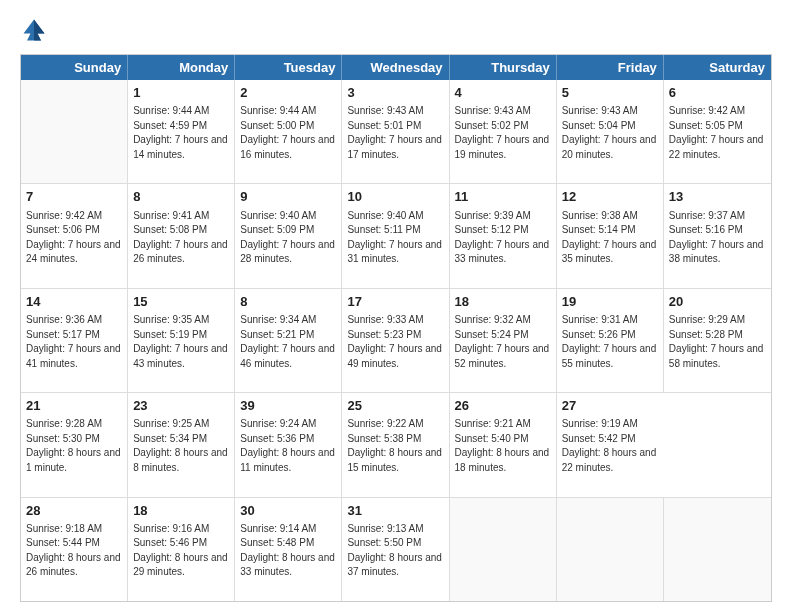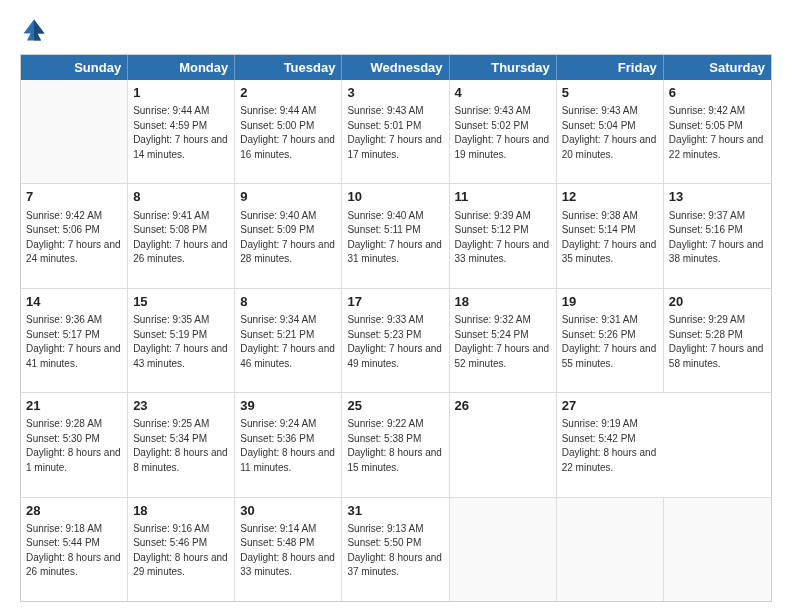--- a/index.html
+++ b/index.html
@@ -242,20 +242,21 @@
           <div class="cal-cell">
             <span class="day-num">39</span>
             <div class="cell-text">Sunrise: 9:24 AM<br>Sunset: 5:36 PM<br>Daylight: 8 hours and 11 minutes.</div>
           </div>
           <div class="cal-cell">
             <span class="day-num">25</span>
             <div class="cell-text">Sunrise: 9:22 AM<br>Sunset: 5:38 PM<br>Daylight: 8 hours and 15 minutes.</div>
           </div>
           <div class="cal-cell">
             <span class="day-num">26</span>
+            <div class="cell-text">Sunrise: 9:21 AM<br>Sunset: 5:40 PM<br>Daylight: 8 hours and 18 minutes.</div>
           </div>
           <div class="cal-cell">
             <span class="day-num">27</span>
             <div class="cell-text">Sunrise: 9:19 AM<br>Sunset: 5:42 PM<br>Daylight: 8 hours and 22 minutes.</div>
           </div>
         </div>
         <div class="cal-row">
           <div class="cal-cell">
             <span class="day-num">28</span>
             <div class="cell-text">Sunrise: 9:18 AM<br>Sunset: 5:44 PM<br>Daylight: 8 hours and 26 minutes.</div>

